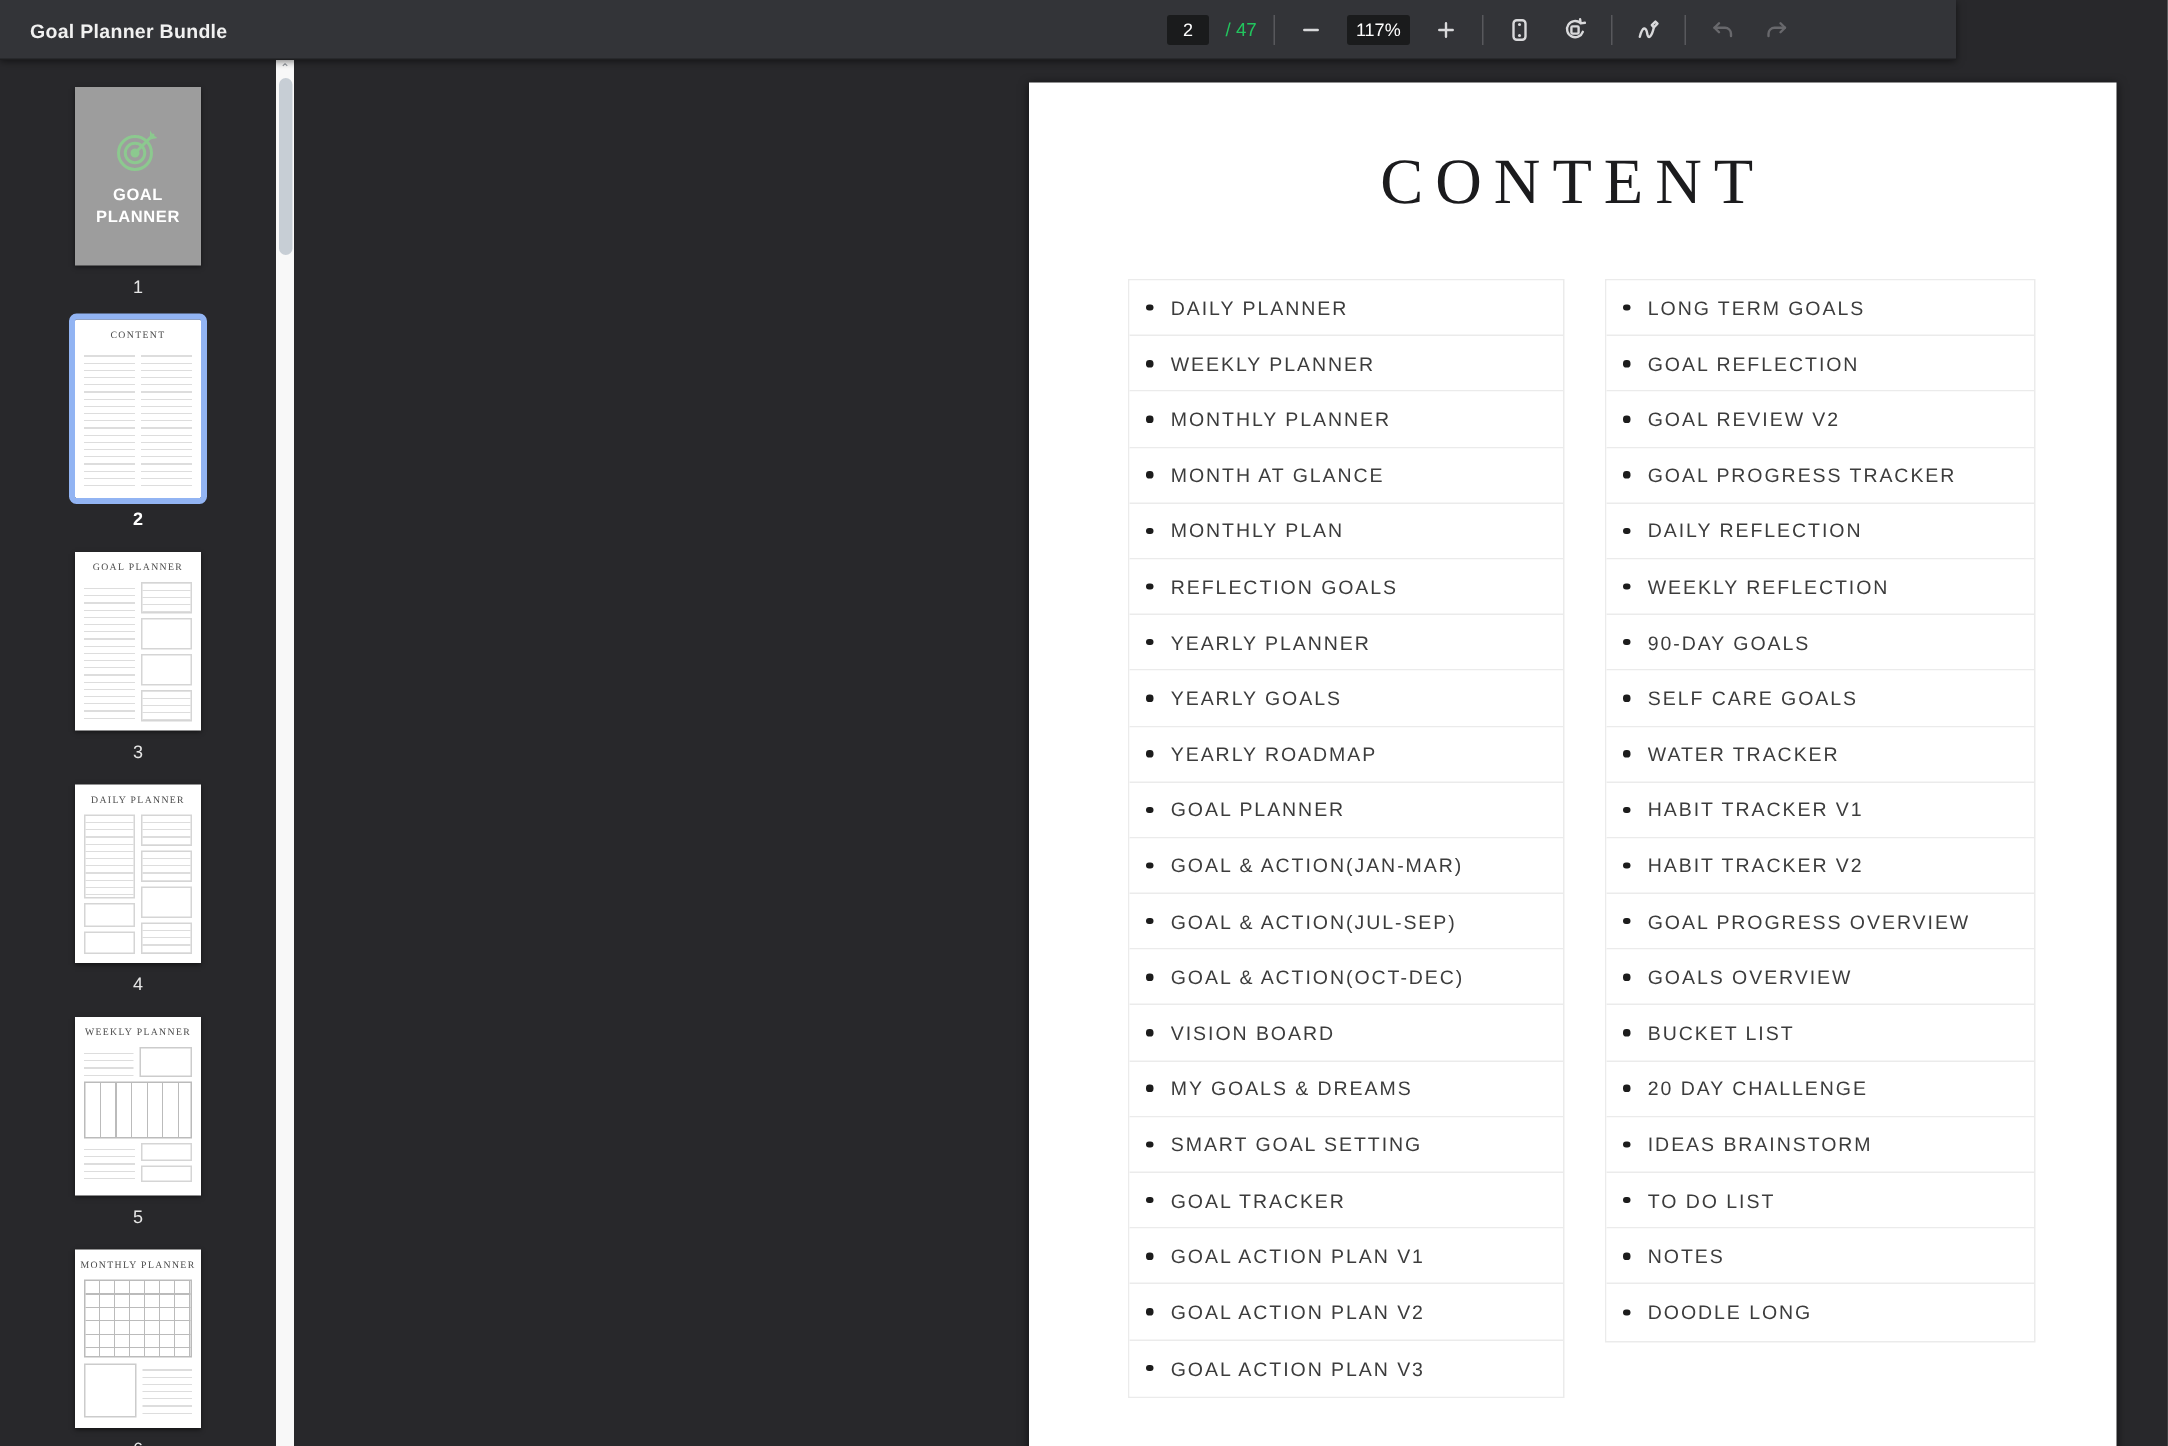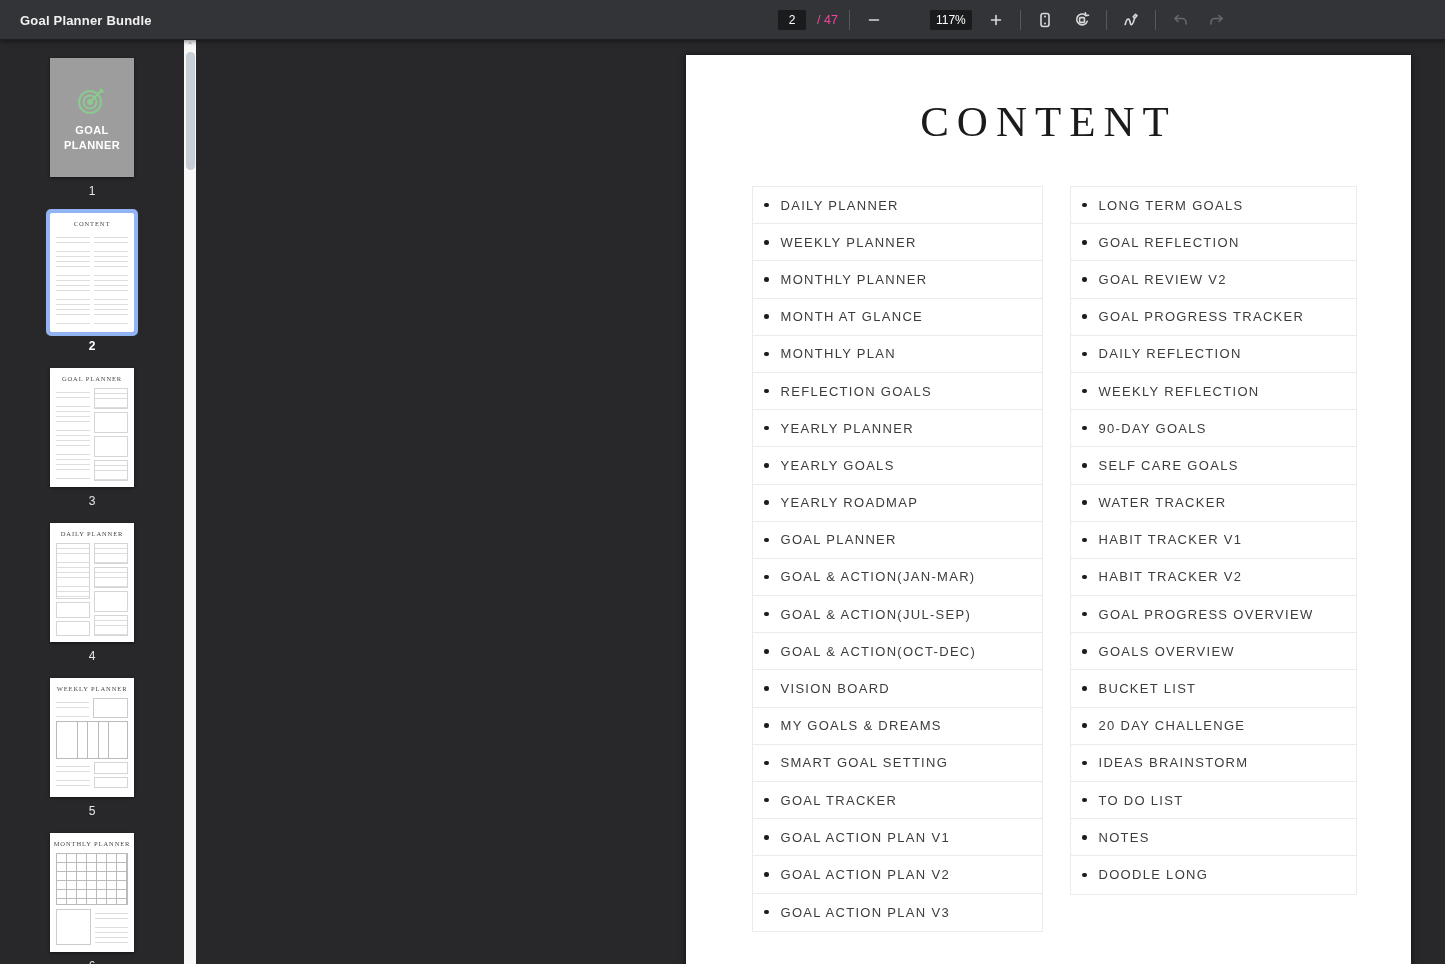--- a/index.html
+++ b/index.html
@@ -1,33 +1,33 @@
 <!DOCTYPE html>
 <html><head>
 <meta charset="utf-8">
 <style>
   * { margin:0; padding:0; box-sizing:border-box; }
   html,body { width:1445px; height:964px; overflow:hidden; background:#28282b;
               font-family:"Liberation Sans", sans-serif; }
 
   
-  .toolbar { position:absolute; left:0; top:0; width:1445px; height:40px;
+  .toolbar { position:absolute; left:0; top:0; width:1304px; height:40px;
              background:#333438; border-bottom:1px solid #1e1e20;
              box-shadow:0 1px 5px rgba(0,0,0,.55); z-index:30;
              display:flex; align-items:center; }
   .doc-name { position:absolute; left:20px; top:0; height:40px; display:flex; align-items:center;
               color:#f1f1f1; font-size:13px; font-weight:700; letter-spacing:.2px; }
   .tb-center { position:absolute; left:778px; top:0; height:40px;
                display:flex; align-items:center; gap:11px; }
   .chip { background:#1a1b1c; border:none; border-radius:2px; color:#fff;
           font-size:12px; text-align:center; height:20px;
           font-family:"Liberation Sans", sans-serif; }
   .page-chip { width:28px; }
-  .zoom-chip { width:42px;margin-left:32px; }
-  .page-total { color:#ec4899; font-size:12.5px; }
+  .zoom-chip { width:42px; }
+  .page-total { color:#22c55e; font-size:12.5px; }
   .tb-sep { width:1px; height:20px; background:#58585c; }
   .tb-btn { width:26px; height:26px; border:none; background:transparent; border-radius:13px;
             display:flex; align-items:center; justify-content:center; cursor:pointer; padding:0; }
   .tb-btn svg { stroke:#d9d9db; fill:none; stroke-width:1.6; stroke-linecap:round; stroke-linejoin:round; }
   .tb-btn.disabled svg { stroke:#68686c; }
   .tb-btn .dotfill { fill:#d9d9db; stroke:none; }
 
   
   .sidebar { position:absolute; left:0; top:40px; width:200px; height:924px;
              background:#28282b; overflow:hidden; }

